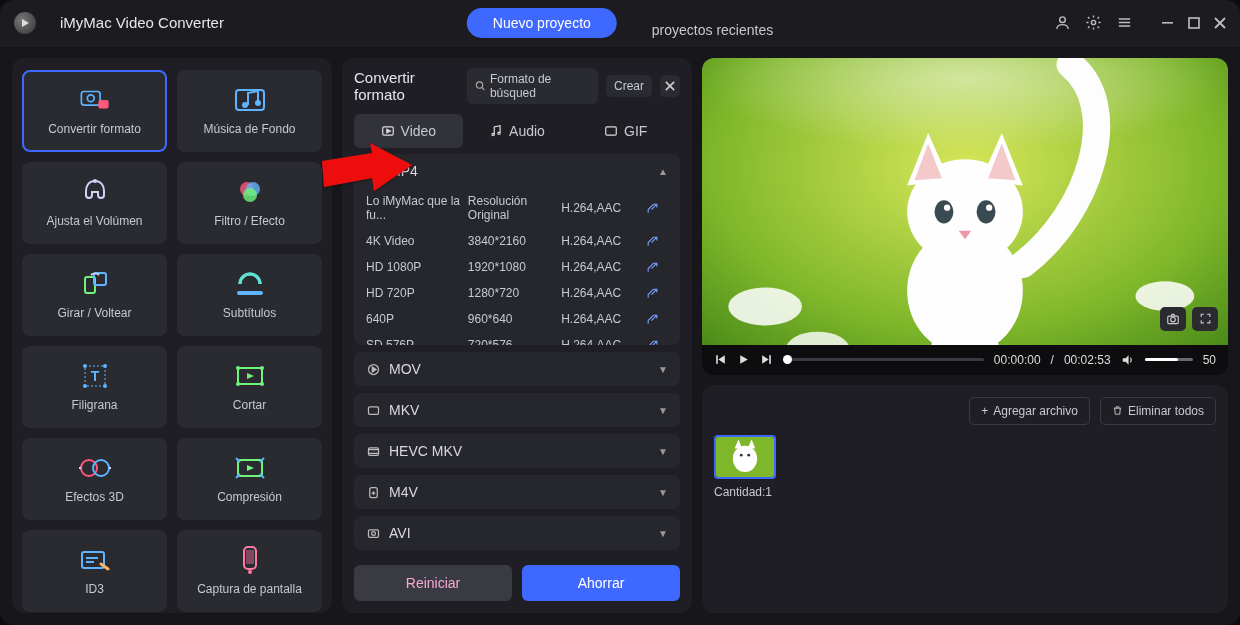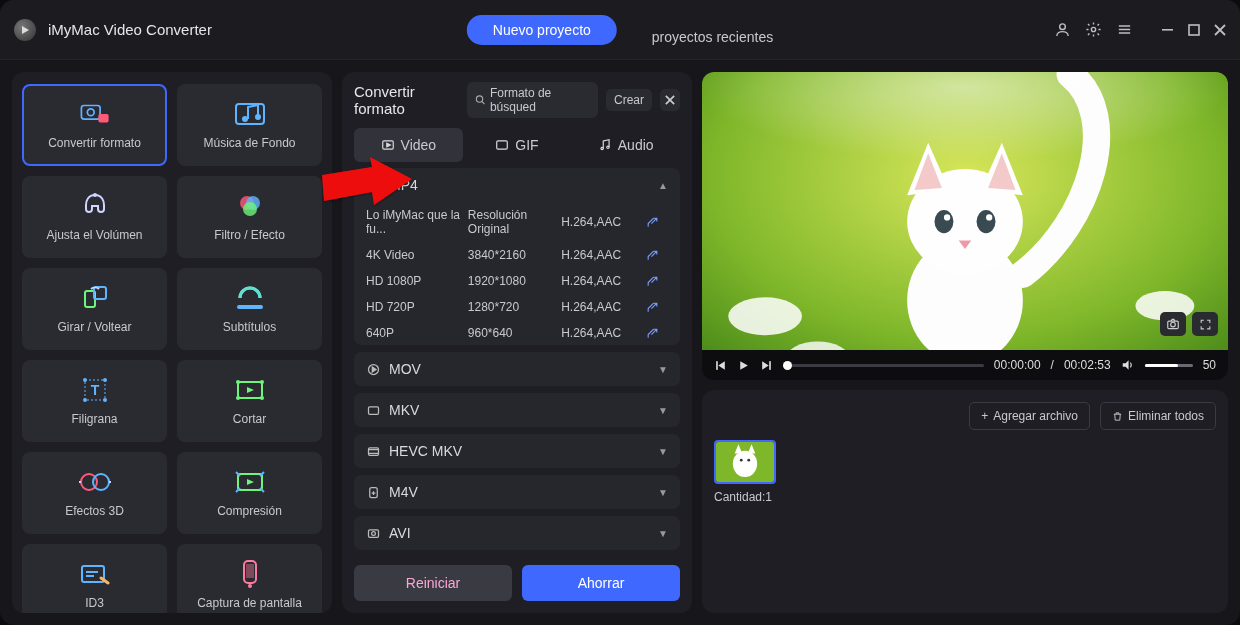--- a/index.html
+++ b/index.html
@@ -1,18 +1,18 @@
 <!DOCTYPE html>
 <html><head>
 <meta charset="utf-8">
 <style>
   * { box-sizing: border-box; margin: 0; padding: 0; font-family: -apple-system, "Segoe UI", sans-serif; }
   body { background:#0c0c10; width:1240px; height:625px; overflow:hidden; color:#c8c8d0; font-size:13px; }
   .window { width:1240px; height:625px; background:#16161b; border-radius:14px; overflow:hidden; display:flex; flex-direction:column; }
-  .titlebar { height:60px; display:flex; align-items:center; gap:12px; padding:0 14px; background:#1b1b20; border-bottom:1px solid #232329; position:relative; }
+  .titlebar { height:46px; display:flex; align-items:center; gap:24px; padding:0 14px; background:#1b1b20; border-bottom:1px solid #232329; position:relative; }
   .logo { width:22px; height:22px; border-radius:50%; background:radial-gradient(circle at 35% 35%, #777, #333); display:flex; align-items:center; justify-content:center; }
   .centerTabs { position:absolute; left:50%; transform:translateX(-50%); display:flex; gap:35px; align-items:flex-end; }
   .pillBtn { background:#3f68ff; color:#fff; padding:7px 26px; border-radius:18px; font-size:14px; cursor:pointer; }
   .linkBtn { color:#c8c8d0; font-size:14px; cursor:pointer; }
   .wincontrols { margin-left:auto; display:flex; gap:14px; align-items:center; color:#bdbdc5; }
   .wincontrols span { cursor:pointer; font-size:15px; }
   .body { flex:1; display:flex; gap:10px; padding:12px; overflow:hidden; }
   
   .leftPanel { width:320px; background:#1e1e24; border-radius:12px; padding:12px 10px; overflow-y:auto; }
   .grid2 { display:grid; grid-template-columns:1fr 1fr; gap:10px; }
@@ -278,31 +278,31 @@
       <div class="formatTabs">
         <div class="fTab active">
           <svg width="14" height="14" viewBox="0 0 24 24" fill="none" stroke="#ddd" stroke-width="2">
               <rect x="3" y="5" width="18" height="14" rx="2"></rect>
               <polygon points="10,9 16,12 10,15" fill="#ddd"></polygon>
             </svg>
           <span>Video</span>
         </div>
         <div class="fTab">
           <svg width="14" height="14" viewBox="0 0 24 24" fill="none" stroke="#ddd" stroke-width="2">
-              <rect x="3" y="5" width="18" height="14" rx="2"></rect>
-            </svg>
-          <span>GIF</span>
-        </div>
-        <div class="fTab">
-          <svg width="14" height="14" viewBox="0 0 24 24" fill="none" stroke="#ddd" stroke-width="2">
               <path d="M9 18V5l10-2v13"></path>
               <circle cx="7" cy="18" r="2"></circle>
               <circle cx="17" cy="16" r="2"></circle>
             </svg>
           <span>Audio</span>
+        </div>
+        <div class="fTab">
+          <svg width="14" height="14" viewBox="0 0 24 24" fill="none" stroke="#ddd" stroke-width="2">
+              <rect x="3" y="5" width="18" height="14" rx="2"></rect>
+            </svg>
+          <span>GIF</span>
         </div>
       </div>
 
       <div class="acc">
         <div class="accHead">
           <svg width="15" height="15" viewBox="0 0 24 24" fill="none" stroke="#bbb" stroke-width="2">
               <circle cx="12" cy="12" r="9"></circle>
               <polygon points="10,8 16,12 10,16" fill="#bbb"></polygon>
             </svg>
           <span>MP4</span>

